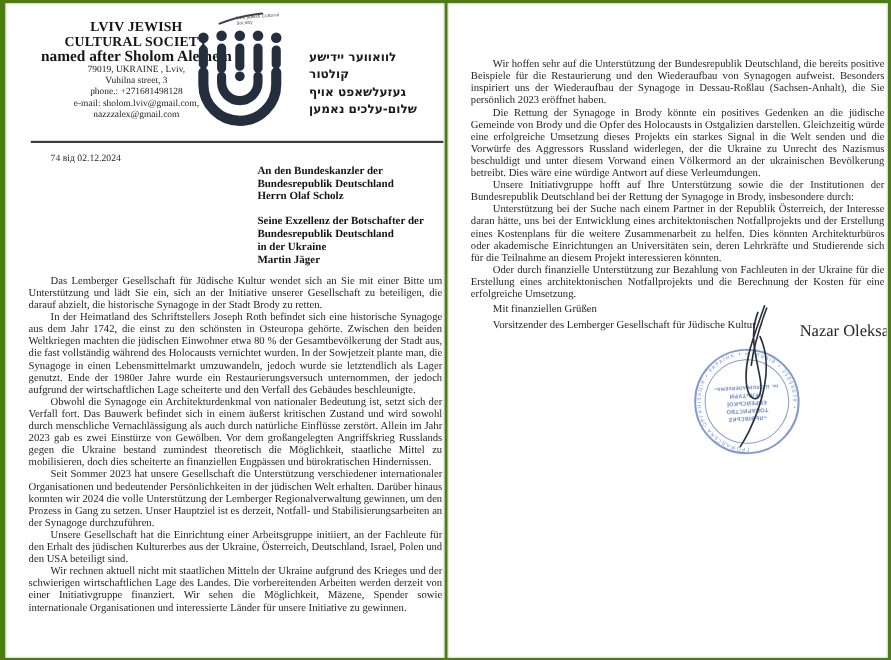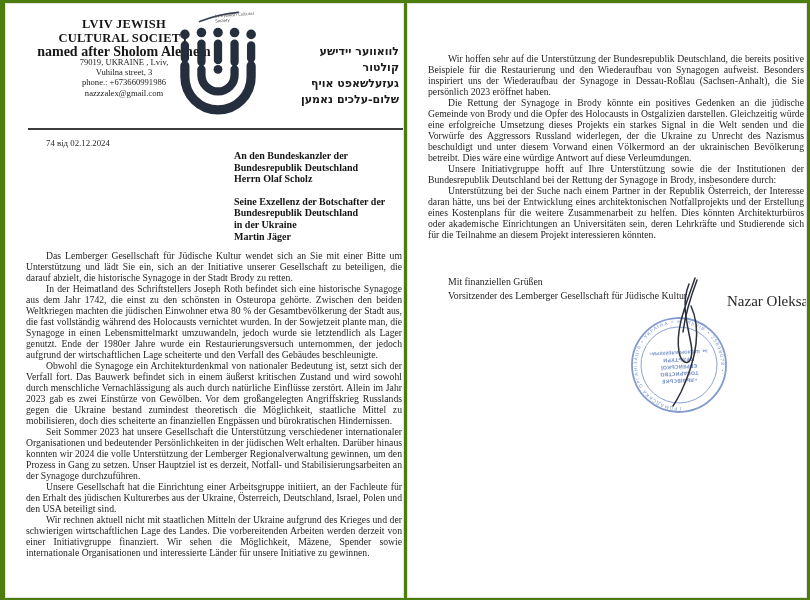--- a/index.html
+++ b/index.html
@@ -10,21 +10,21 @@
   .page-right{left:407px;width:398px;}
 
   
   .lh-left{position:absolute;left:15px;top:13px;width:206px;text-align:center;color:#161616;}
   .lh-name{font-weight:bold;font-size:12.5px;line-height:14px;letter-spacing:.2px;}
   .lh-sub{font-weight:bold;font-size:14px;line-height:11px;margin-top:1px;}
   .lh-addr{font-size:8.6px;line-height:10.2px;color:#222;}
   .logo-wrap{position:absolute;left:166px;top:2px;width:92px;height:112px;}
   .logo-caption{position:absolute;left:209px;top:9px;width:42px;font-family:"DejaVu Sans",sans-serif;
                 font-size:4px;line-height:4.6px;color:#444;transform:rotate(-4deg);}
-  .hebrew{position:absolute;left:275px;top:40px;width:118px;text-align:right;direction:rtl;
+  .hebrew{position:absolute;left:275px;top:40px;width:118px;text-align:left;direction:rtl;
           font-family:"DejaVu Sans",sans-serif;font-weight:bold;font-size:11px;line-height:16px;color:#1b1b1b;}
   .lh-rule{position:absolute;left:22px;right:-2px;top:124px;height:2px;background:#3c3c3c;}
 
   .ref{position:absolute;left:40px;top:134px;font-size:8.8px;color:#2a2a2a;}
 
   .recipient{position:absolute;left:228px;top:146px;font-weight:bold;font-size:10px;line-height:11.6px;color:#141414;}
   .recipient .gap{height:11px;}
 
   .body-text{position:absolute;left:20px;width:376px;font-size:9.7px;line-height:11px;
              color:#262626;text-align:justify;}
@@ -45,21 +45,22 @@
 <div class="canvas">
 
   <div class="page page-left">
 
     <div class="lh-left">
       <div class="lh-name">LVIV JEWISH</div>
       <div class="lh-name">CULTURAL SOCIETY</div>
       <div class="lh-sub">named after Sholom Aleihem</div>
       <div class="lh-addr">79019, UKRAINE , Lviv,</div>
       <div class="lh-addr">Vuhilna street, 3</div>
-      <div class="lh-addr">phone.: +673660991986</div>
+      <div class="lh-addr">phone.: +271681498128</div>
+      <div class="lh-addr">e-mail: sholom.lviv@gmail.com,</div>
       <div class="lh-addr">nazzzalex@gmail.com</div>
     </div>
 
     <div class="logo-wrap">
       <svg width="92" height="112" viewBox="0 0 100 112">
         <g stroke="#242e3c" fill="#242e3c" stroke-linecap="round">
 
           <path d="M30,12 C45,6 60,3 72,2" stroke-width="2" fill="none" stroke="#3a4352"></path>
 
           <circle cx="14" cy="26" r="5.2" stroke="none"></circle>
@@ -115,20 +116,21 @@
     </div>
   </div>
 
   <div class="page page-right">
 
     <div class="body-text body-right">
       <p>Wir hoffen sehr auf die Unterstützung der Bundesrepublik Deutschland, die bereits positive Beispiele für die Restaurierung und den Wiederaufbau von Synagogen aufweist. Besonders inspiriert uns der Wiederaufbau der Synagoge in Dessau-Roßlau (Sachsen-Anhalt), die Sie persönlich 2023 eröffnet haben.</p>
       <p>Die Rettung der Synagoge in Brody könnte ein positives Gedenken an die jüdische Gemeinde von Brody und die Opfer des Holocausts in Ostgalizien darstellen. Gleichzeitig würde eine erfolgreiche Umsetzung dieses Projekts ein starkes Signal in die Welt senden und die Vorwürfe des Aggressors Russland widerlegen, der die Ukraine zu Unrecht des Nazismus beschuldigt und unter diesem Vorwand einen Völkermord an der ukrainischen Bevölkerung betreibt. Dies wäre eine würdige Antwort auf diese Verleumdungen.</p>
       <p>Unsere Initiativgruppe hofft auf Ihre Unterstützung sowie die der Institutionen der Bundesrepublik Deutschland bei der Rettung der Synagoge in Brody, insbesondere durch:</p>
       <p>Unterstützung bei der Suche nach einem Partner in der Republik Österreich, der Interesse daran hätte, uns bei der Entwicklung eines architektonischen Notfallprojekts und der Erstellung eines Kostenplans für die weitere Zusammenarbeit zu helfen. Dies könnten Architekturbüros oder akademische Einrichtungen an Universitäten sein, deren Lehrkräfte und Studierende sich für die Teilnahme an diesem Projekt interessieren könnten.</p>
+      <p>Oder durch finanzielle Unterstützung zur Bezahlung von Fachleuten in der Ukraine für die Erstellung eines architektonischen Notfallprojekts und die Berechnung der Kosten für eine erfolgreiche Umsetzung.</p>
     </div>
 
     <div class="closing">
       <div>Mit finanziellen Grüßen</div>
       <div>Vorsitzender des Lemberger Gesellschaft für Jüdische Kultur</div>
     </div>
 
     <div class="signer">Nazar Oleksandr</div>
 
     <div class="stamp">

